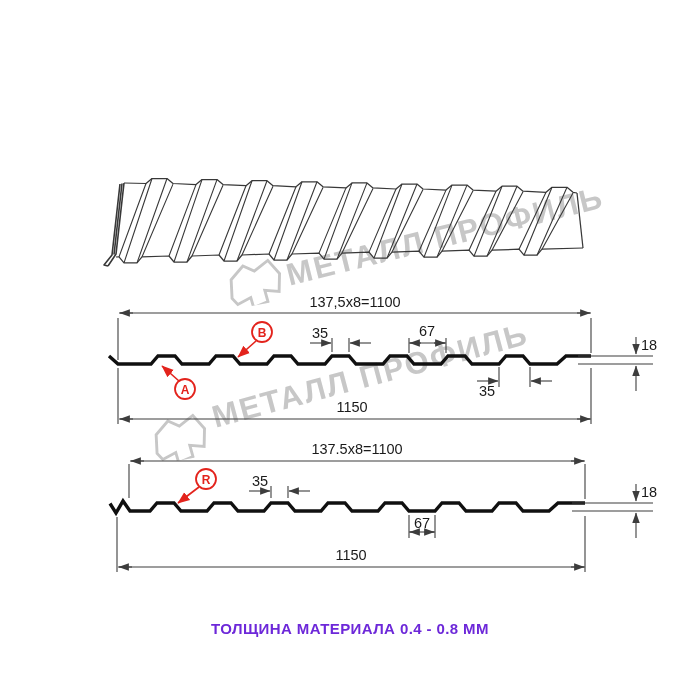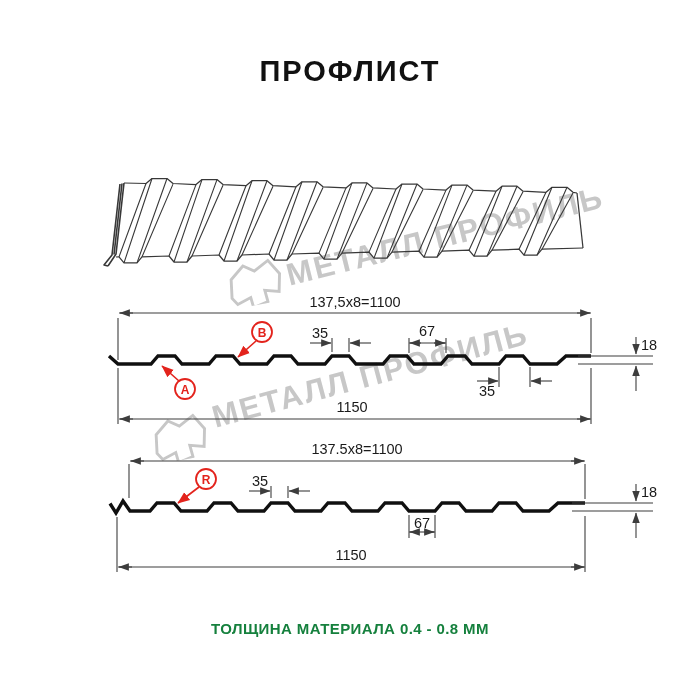--- a/index.html
+++ b/index.html
@@ -3,37 +3,36 @@
 <meta charset="utf-8">
 <style>
   html,body{margin:0;padding:0;background:#f3f3f3;}
   .page{position:relative;width:700px;height:700px;background:#ffffff;overflow:hidden;
         font-family:"Liberation Sans",sans-serif;margin:0 auto;}
   .title{position:absolute;left:0;top:55px;width:700px;text-align:center;
          font-size:29px;font-weight:700;letter-spacing:2px;color:#111;}
   .subtitle{position:absolute;left:0;top:99px;width:700px;text-align:center;
          font-size:16px;font-weight:700;letter-spacing:1px;color:#2b2b2b;}
   .footer{position:absolute;left:0;top:620px;width:700px;text-align:center;
-         font-size:15px;font-weight:700;letter-spacing:.4px;color:#15803d;}
+         font-size:15px;font-weight:700;letter-spacing:.4px;color:#6d28d9;}
   .wm{position:absolute;z-index:1;}
   .wm-text{font-size:31px;font-weight:700;letter-spacing:2px;color:#c7c7c7;white-space:nowrap;}
   .wm1t{left:287px;top:258px;transform:rotate(-14deg);transform-origin:0 50%;}
   .wm2t{left:213px;top:400px;transform:rotate(-15deg);transform-origin:0 50%;}
   .wm1l{left:226px;top:258px;transform:rotate(-10deg);}
   .wm2l{left:151px;top:413px;transform:rotate(-10deg);}
   svg.draw{position:absolute;left:0;top:0;z-index:2;}
   text.dim{font-size:14.5px;fill:#1a1a1a;font-family:"Liberation Sans",sans-serif;}
   text.red{font-size:12px;font-weight:700;fill:#e3231c;font-family:"Liberation Sans",sans-serif;}
 </style>
 </head>
 <body>
 
 <div class="page">
 
-  <div class="title">ПРОФЛИСТ</div>
 
   <svg class="wm wm1l" width="58" height="47" viewBox="0 0 100 80">
     <path d="M6,62 L10,30 L34,10 L52,22 L78,8 L94,34 L88,64 L64,58 L66,78 L40,84 L38,66 L14,74 Z" fill="none" stroke="#c7c7c7" stroke-width="5"></path>
   </svg>
   <div class="wm wm-text wm1t">МЕТАЛЛ ПРОФИЛЬ</div>
 
   <svg class="wm wm2l" width="58" height="47" viewBox="0 0 100 80">
     <path d="M6,62 L10,30 L34,10 L52,22 L78,8 L94,34 L88,64 L64,58 L66,78 L40,84 L38,66 L14,74 Z" fill="none" stroke="#c7c7c7" stroke-width="5"></path>
   </svg>
   <div class="wm wm-text wm2t">МЕТАЛЛ ПРОФИЛЬ</div>

